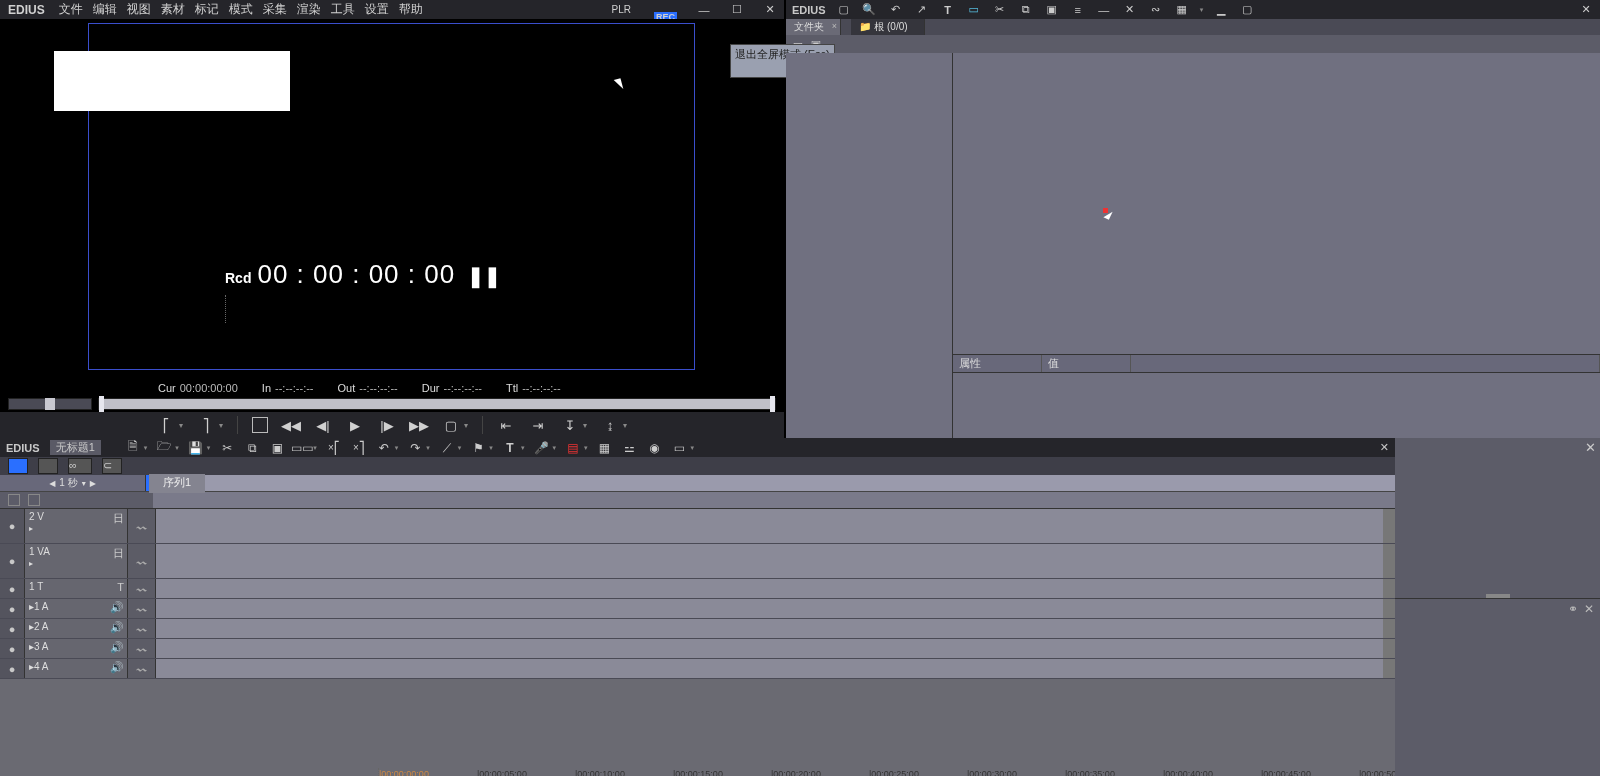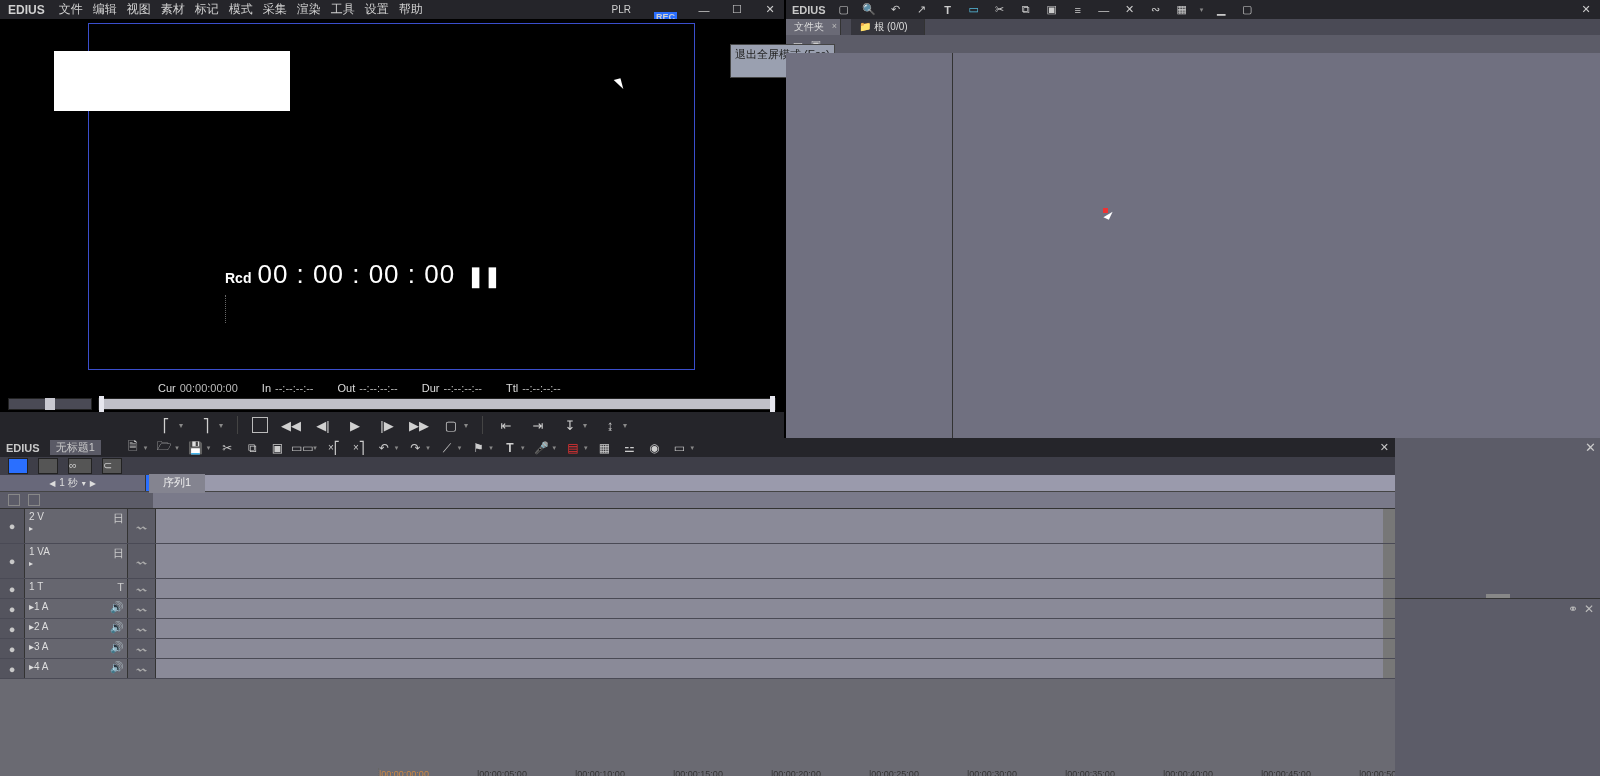--- a/index.html
+++ b/index.html
@@ -204,20 +204,28 @@
     </div>
     <div class="miniIco">
       <div class="icoBtn">▭</div>
       <div class="icoBtn">▣</div>
     </div>
     <div class="binBody">
       <div class="binTree"></div>
       <div class="binList">
         <div class="redDot"></div>
         <div class="arrowPtr"></div>
+        <div style="position:absolute;left:0;right:0;bottom:0;">
+          <div class="propHdr">
+            <div style="width:76px">属性</div>
+            <div style="width:76px">值</div>
+            <div style="flex:1"></div>
+          </div>
+          <div class="propBody"></div>
+        </div>
       </div>
     </div>
   </div>
 </div>
 
 <div class="bottomRow">
   <div class="panelTL">
     <div class="tlHdr">
       <span class="brand">EDIUS</span>
       <span class="proj">无标题1</span>

